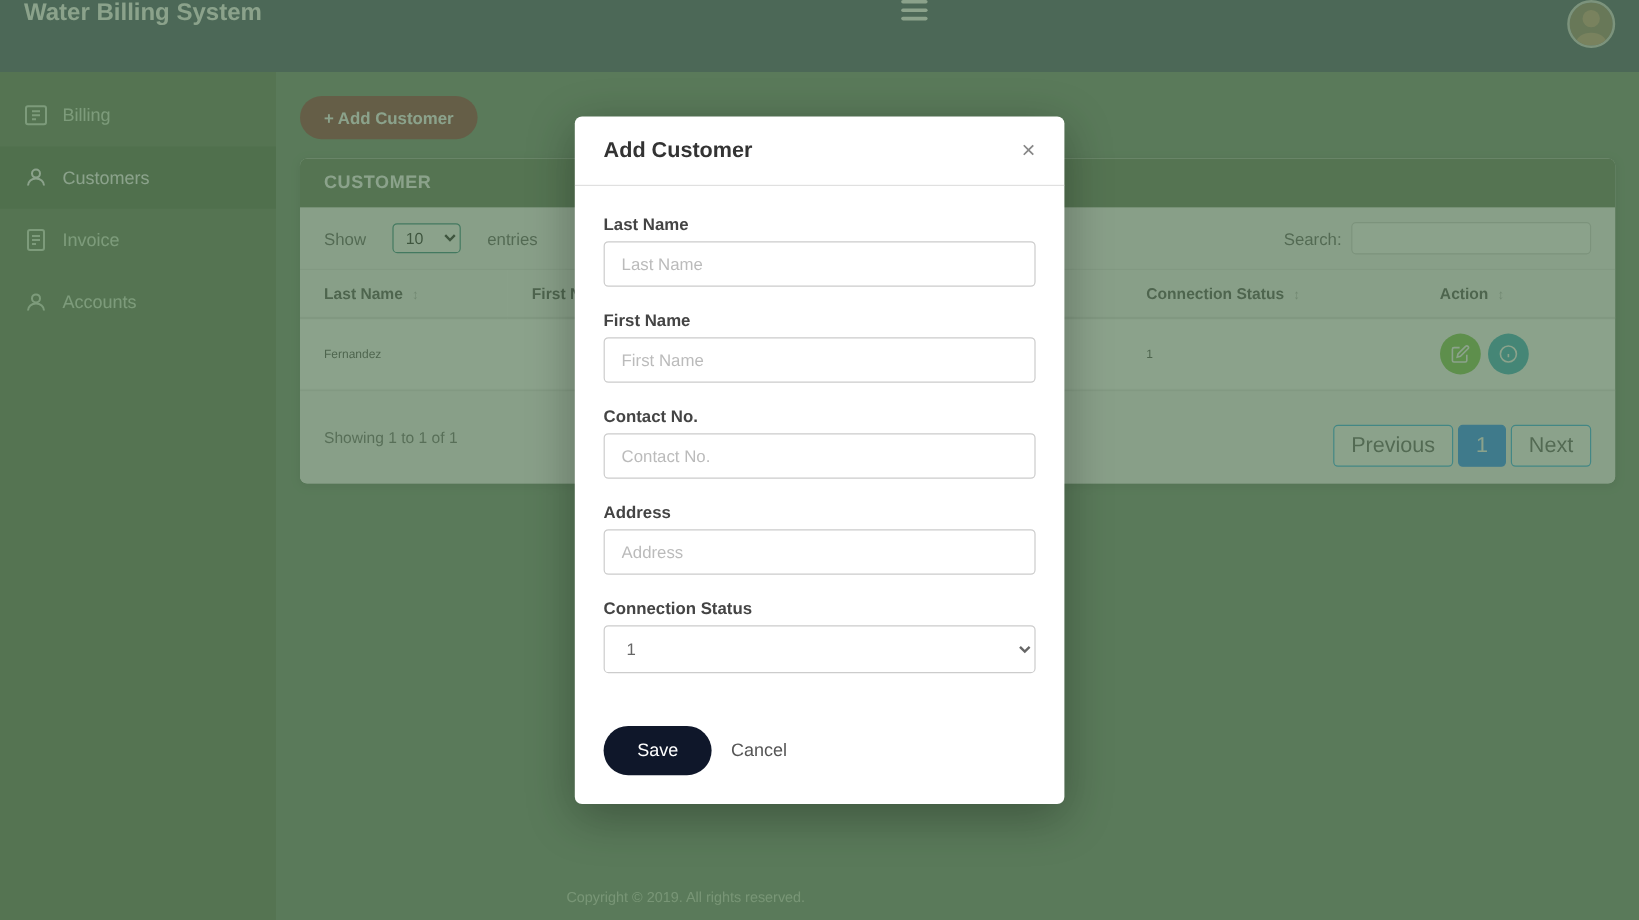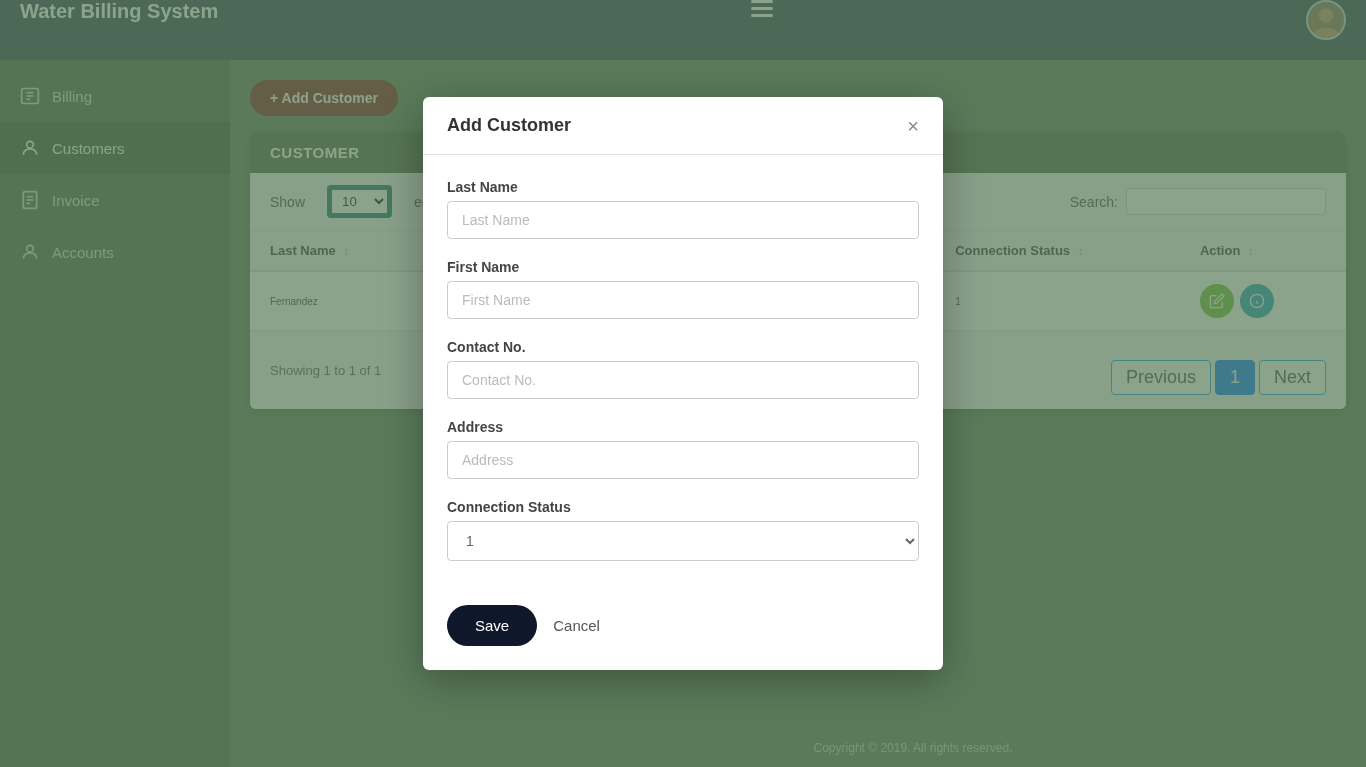--- a/index.html
+++ b/index.html
@@ -87,21 +87,21 @@
     .table-controls {
       display: flex;
       align-items: center;
       justify-content: space-between;
       padding: 12px 20px;
       background: #f5f5f5;
       border-bottom: 1px solid #e0e0e0;
     }
     .show-entries { display: flex; align-items: center; gap: 22px; color: #444; }
     .show-entries select {
-      border: 5px solid #0f766e;
+      border: 1px solid #0f766e;
       padding: 3px 6px;
       border-radius: 4px;
       background: white;
     }
     .search-box { display: flex; align-items: center; gap: 8px; color: #444; }
     .search-box input {
       border: 1px solid #ccc;
       padding: 5px 10px;
       border-radius: 4px;
       width: 200px;
@@ -146,21 +146,21 @@
     .pagination-info { color: #555; font-size: 13px; }
     .pagination-btns { display: flex; gap: 4px; align-items: center; }
     .pg-btn {
       padding: 6px 14px; border: 1px solid #0ea5e9; background: white;
       cursor: pointer; border-radius: 4px; font-size: 18px; color: #444; margin-top: 14px;
     }
     .pg-btn.active { background: #007bff; color: white; border-color: #007bff; }
 
     
     .footer {
-      text-align: center;
+      text-align: left;
       padding: 12px;
       color: #c0d4b8;
       font-size: 12px;
       position: absolute;
       bottom: 0;
       left: 230px;
       right: 0;
     }
 
     
@@ -171,21 +171,21 @@
       z-index: 100;
       display: flex;
       align-items: center;
       justify-content: center;
     }
 
     
     .modal {
       background: white;
       border-radius: 6px;
-      width: 520px;
+      width: 408px;
       max-height: 90vh;
       overflow-y: auto;
       box-shadow: 0 10px 40px rgba(0,0,0,0.3);
     }
     .modal-header {
       display: flex;
       align-items: center;
       justify-content: space-between;
       padding: 18px 24px;
       border-bottom: 1px solid #e0e0e0;

